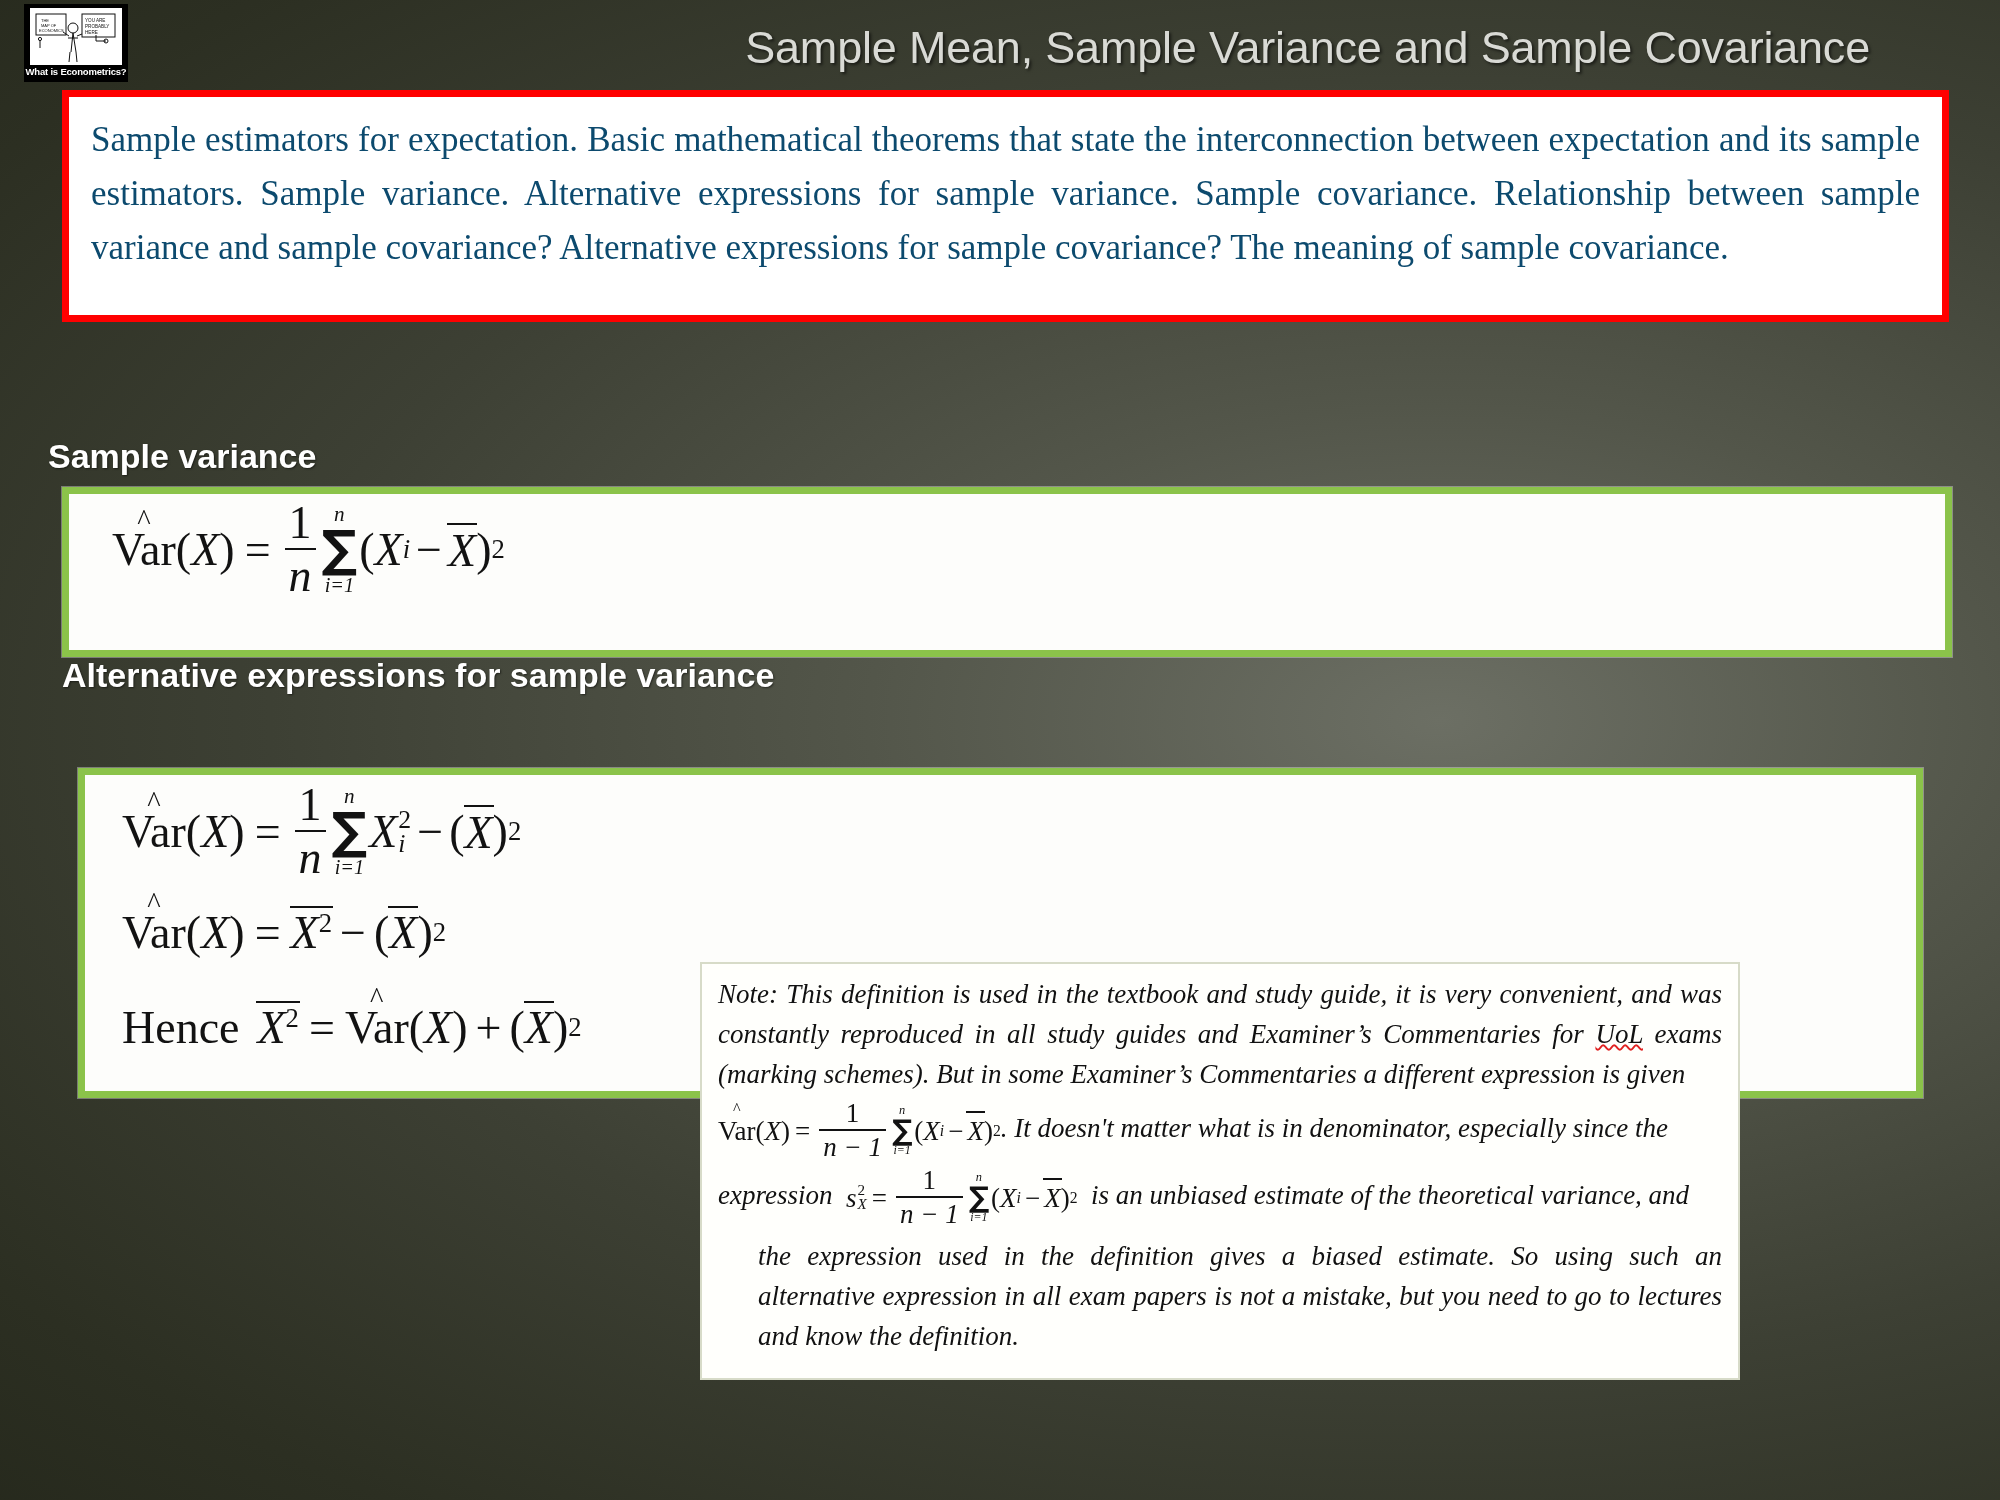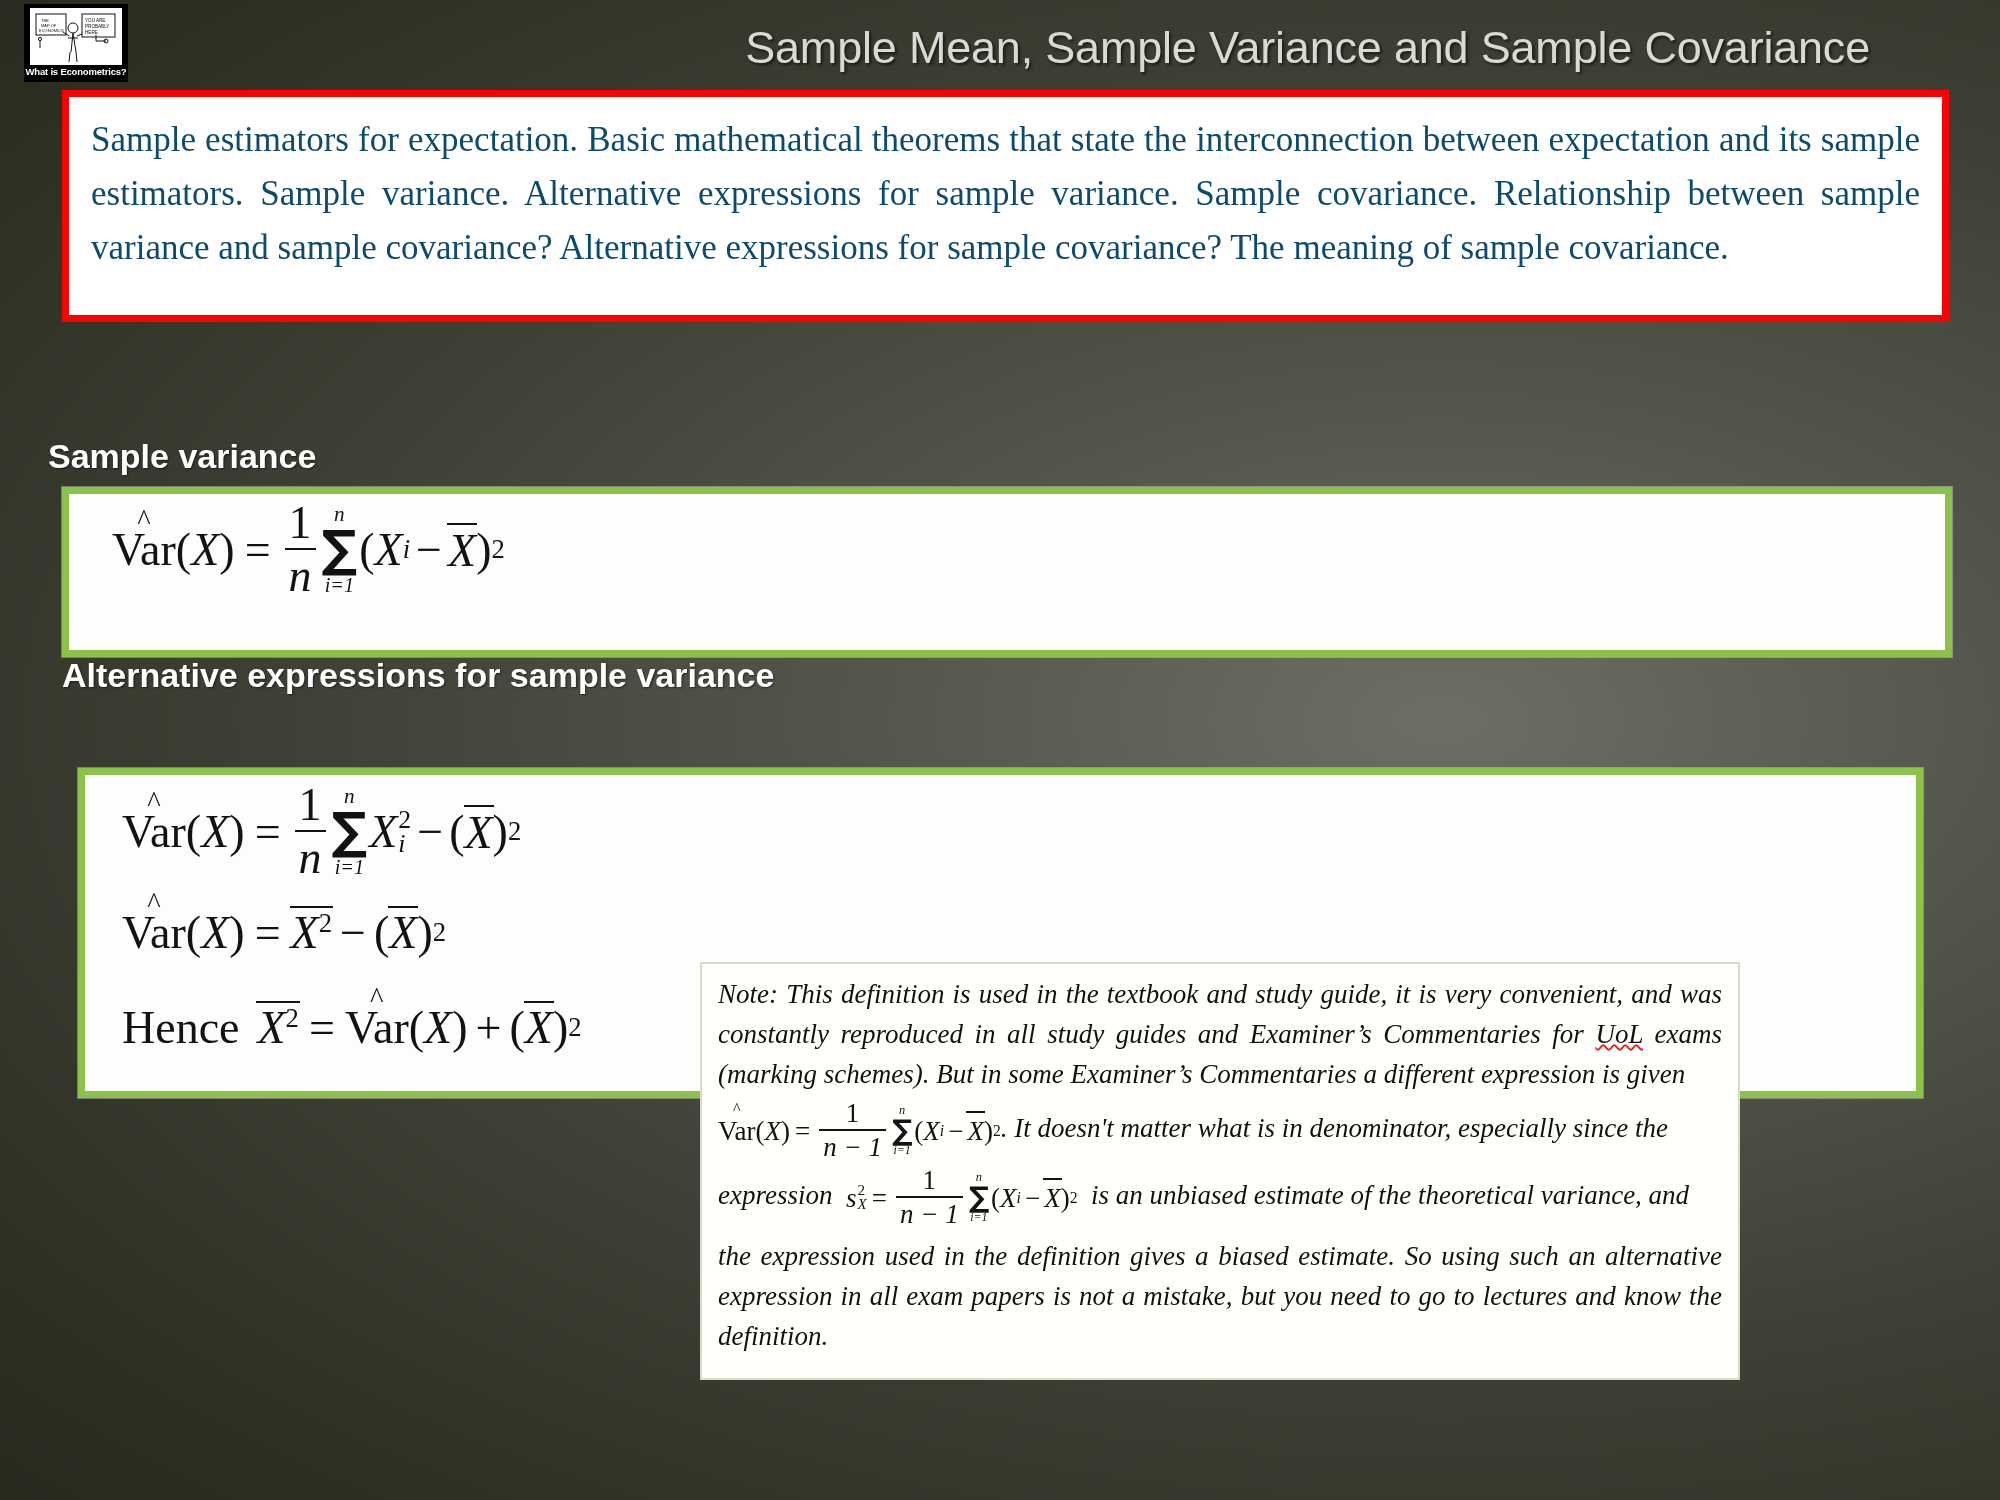--- a/index.html
+++ b/index.html
@@ -386,16 +386,16 @@
         <span class="mup">(</span>
           <span class="mi">X</span>
           <sub class="idx">i</sub>
           <span class="mup" style="margin:0 4px;">−</span>
           <span class="ovl mi">X</span>
           <span class="mup">)</span>
           <sup class="exp">2</sup>
       </span>&nbsp;&nbsp;<span>is an unbiased estimate of the theoretical variance, and</span>
     </div>
 
-    <div class="note-para" style="margin-top:8px;">the expression used in the definition gives a biased estimate. So using such an alternative expression in all exam papers is not a mistake, but you need to go to lectures and know the definition.</div>
+    <div class="note-para" style="margin-top:8px;margin-left:40px;">the expression used in the definition gives a biased estimate. So using such an alternative expression in all exam papers is not a mistake, but you need to go to lectures and know the definition.</div>
   </div>
 
 </div>
 
 </body></html>

